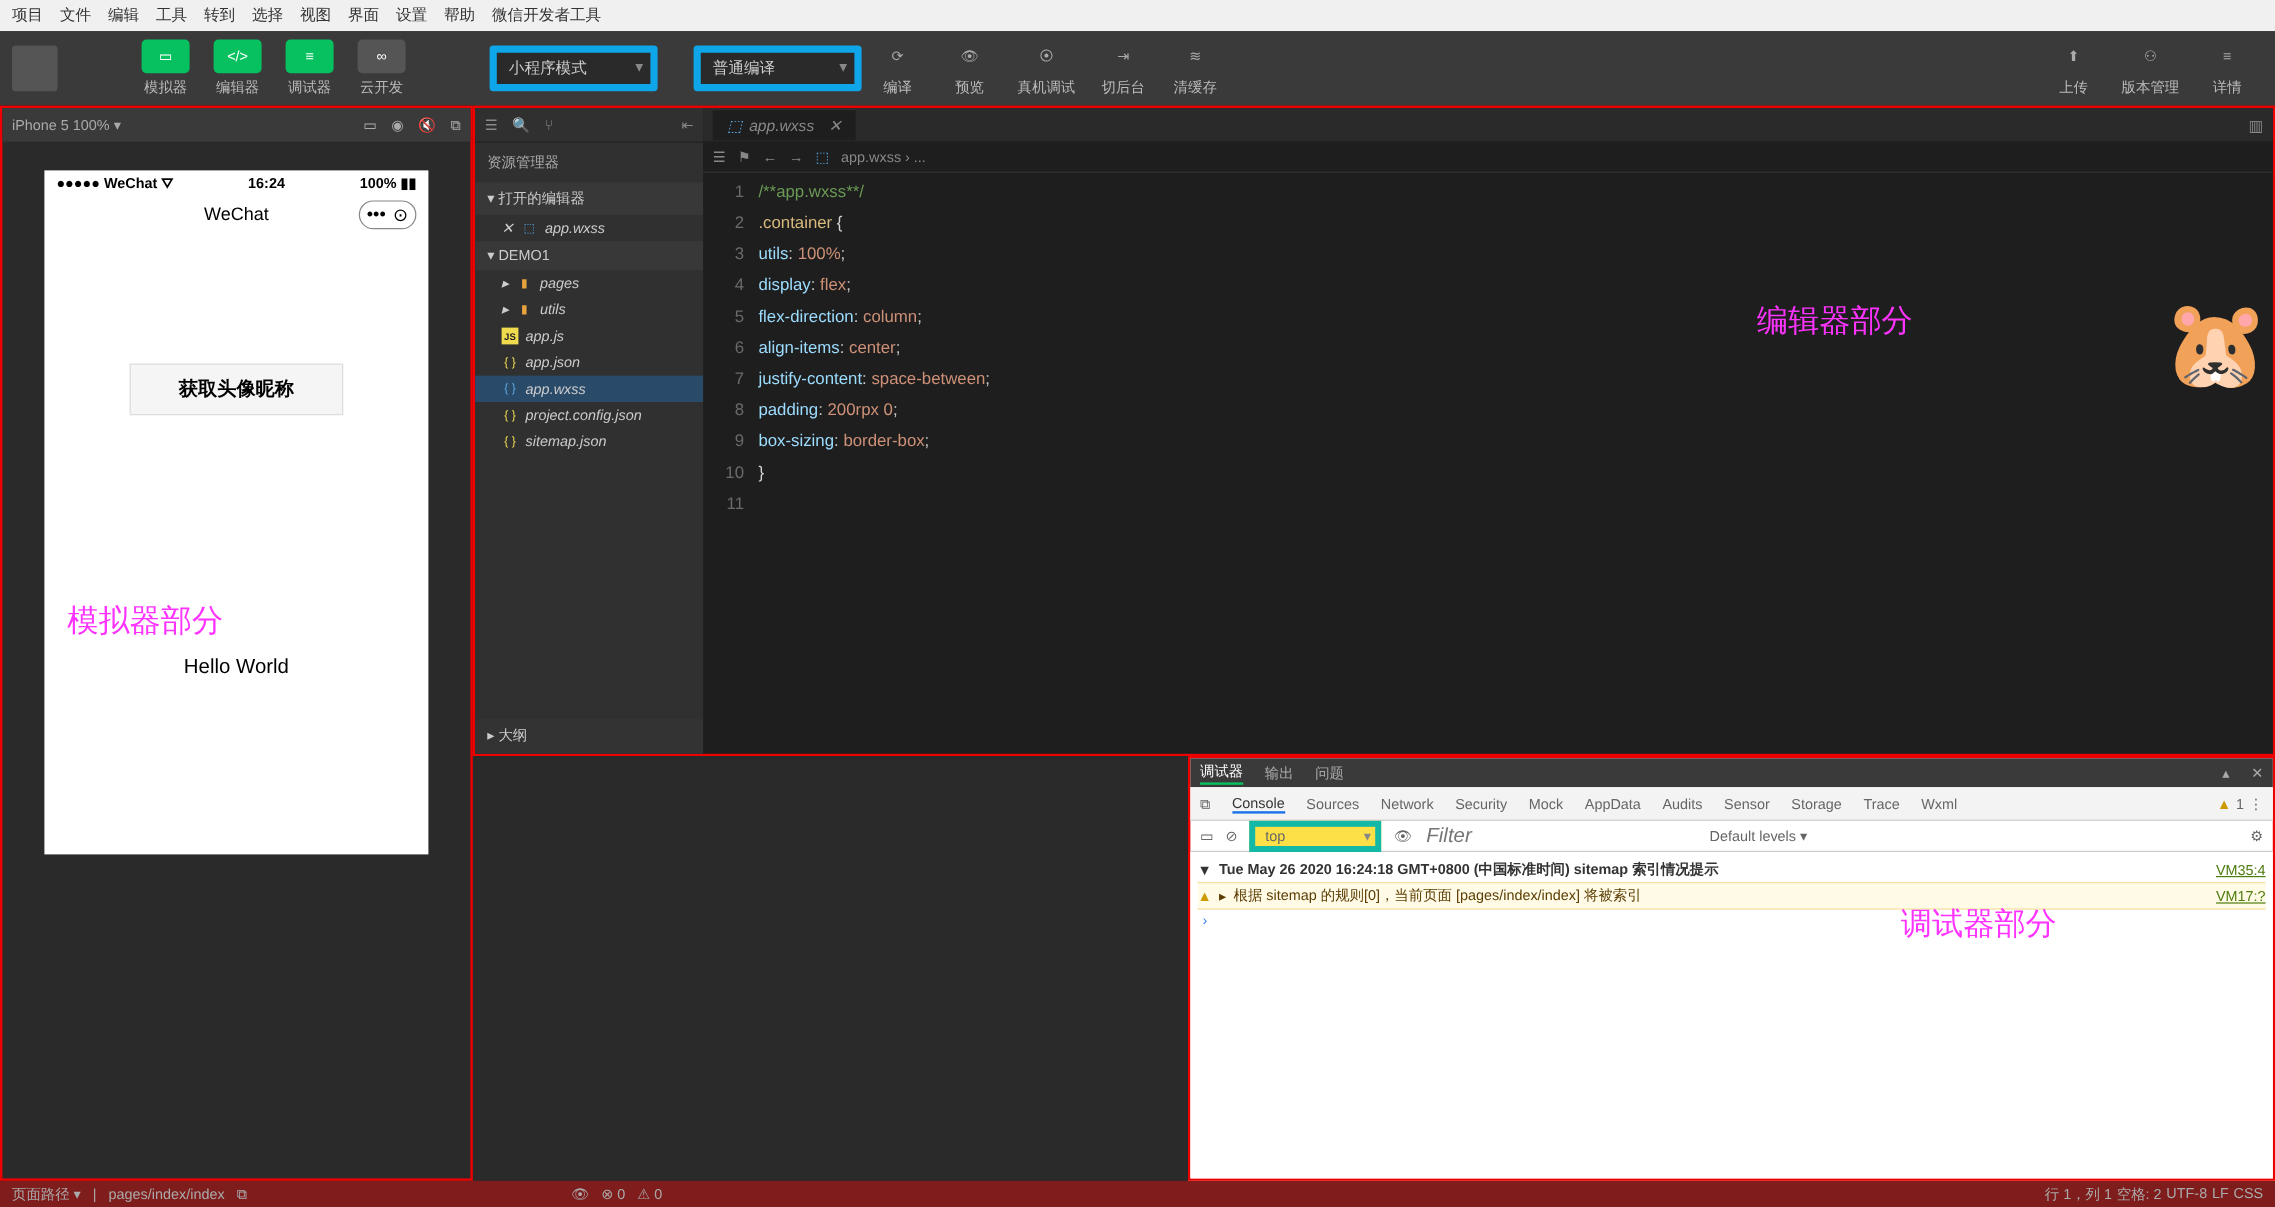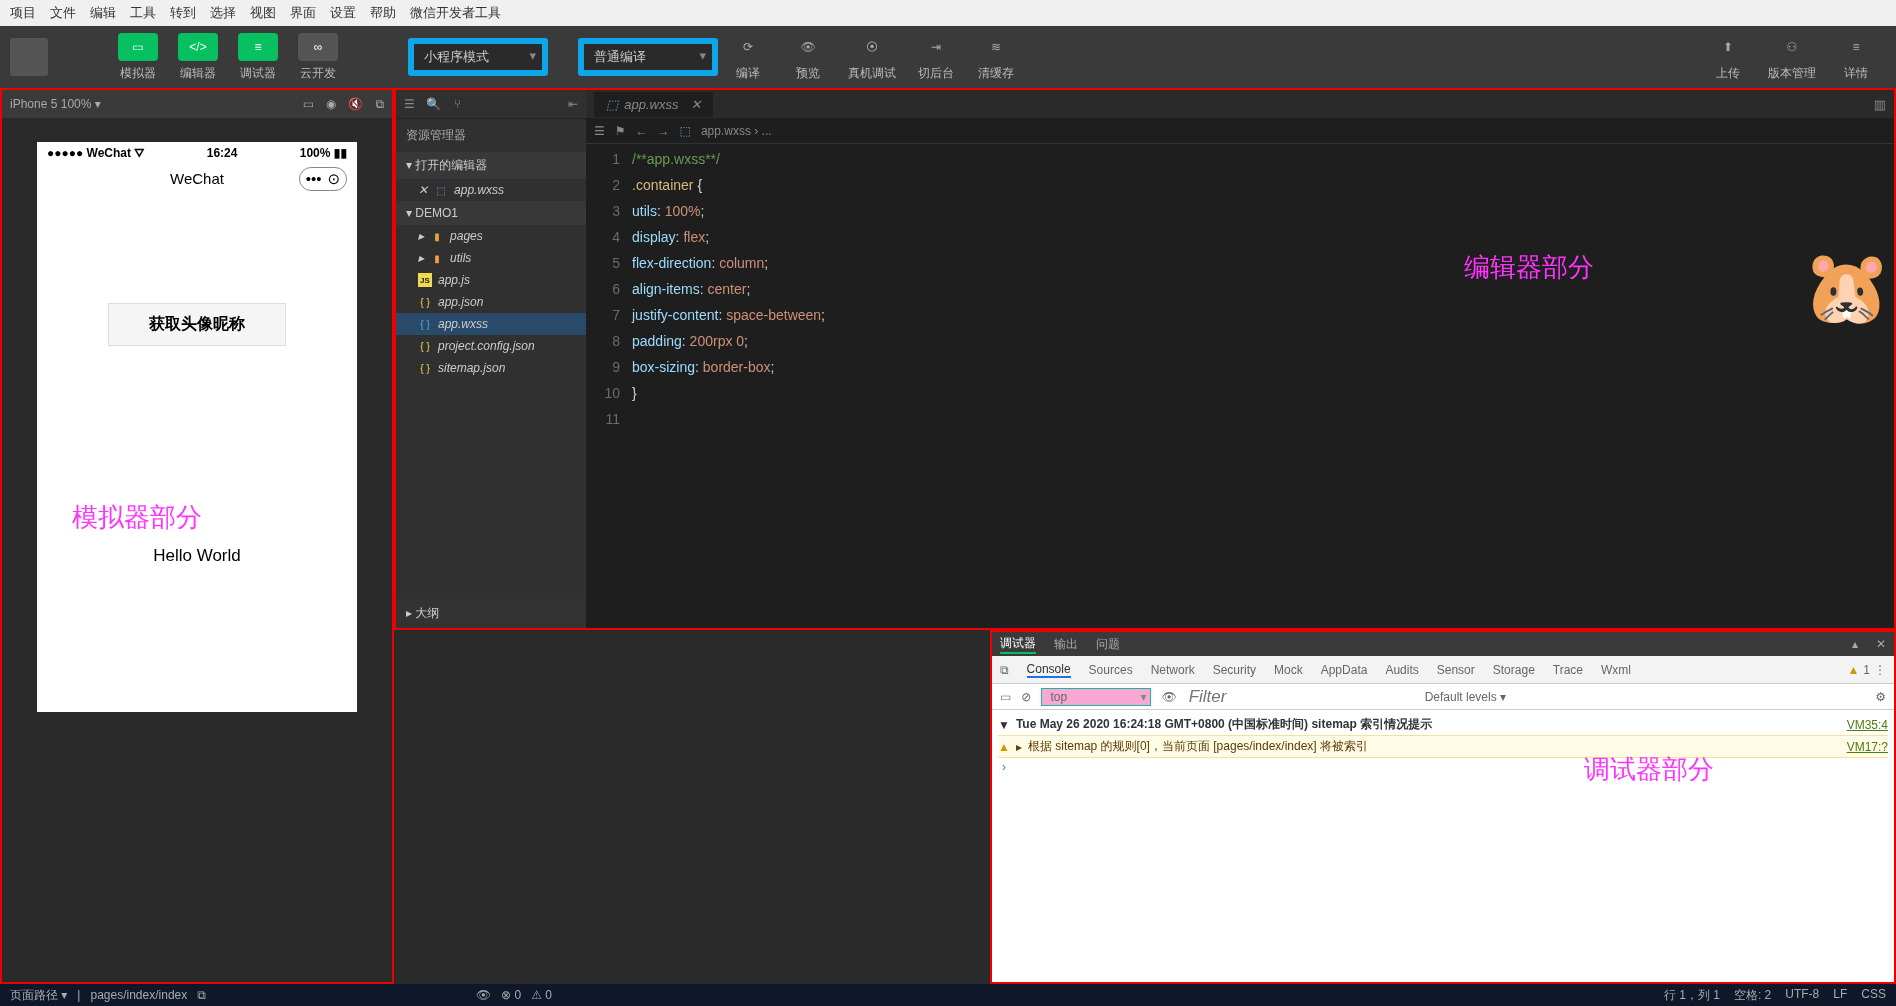--- a/index.html
+++ b/index.html
@@ -29,21 +29,21 @@
 .sim-header { background: #3a3a3a; height: 28px; display: flex; align-items: center; padding: 0 8px; gap: 10px; font-size: 12px; color: #aaa; }
 .sim-header .r { margin-left: auto; display: flex; gap: 12px; }
 .phone-wrap { flex: 1; display: flex; flex-direction: column; align-items: center; padding-top: 24px; }
 .phone { width: 320px; height: 570px; background: #fff; color: #000; display: flex; flex-direction: column; position: relative; }
 .phone-status { display: flex; align-items: center; justify-content: space-between; padding: 4px 10px; font-size: 12px; font-weight: 600; }
 .phone-nav { display: flex; align-items: center; justify-content: center; padding: 6px 0; font-size: 15px; position: relative; }
 .phone-nav .capsule { position: absolute; right: 10px; display: flex; border: 1px solid #888; border-radius: 16px; padding: 2px 6px; gap: 6px; align-items: center; }
 .phone-body { flex: 1; display: flex; flex-direction: column; align-items: center; padding-top: 110px; gap: 200px; }
 .btn-avatar { background: #f5f5f5; border: 1px solid #ddd; padding: 10px 40px; font-size: 16px; font-weight: 600; }
 .hello { font-size: 17px; }
-.sim-annot { position: absolute; left: 70px; top: 410px; color: #ff33ff; font-size: 26px; font-weight: 500; }
+.sim-annot { position: absolute; left: 54px; top: 410px; color: #ff33ff; font-size: 26px; font-weight: 500; }
 
 
 .edit-col { flex: 1; display: flex; flex-direction: column; }
 .edit-top { height: 542px; border: 2px solid #e00; display: flex; position: relative; }
 .explorer { width: 190px; background: #303030; font-size: 12px; color: #ccc; display: flex; flex-direction: column; }
 .exp-hdr { padding: 8px 10px; color: #aaa; font-size: 12px; border-top: 1px solid #222; }
 .exp-sec { padding: 5px 10px; background: #383838; font-size: 12px; }
 .tree-item { padding: 4px 8px 4px 22px; display: flex; align-items: center; gap: 6px; font-style: italic; }
 .tree-item.active { background: #2a4a6a; }
 .tree-item .ico { width: 14px; height: 14px; display: inline-flex; align-items: center; justify-content: center; font-size: 10px; font-style: normal; }
@@ -74,32 +74,32 @@
 .dbg-gap { width: 596px; }
 .dbg { flex: 1; border: 2px solid #e00; background: #fff; color: #333; display: flex; flex-direction: column; position: relative; font-size: 12px; }
 .dbg-tabs1 { background: #3a3a3a; color: #aaa; display: flex; align-items: center; height: 24px; padding: 0 8px; gap: 18px; }
 .dbg-tabs1 .act { color: #fff; border-bottom: 2px solid #07c160; }
 .dbg-tabs2 { background: #f3f3f3; border-bottom: 1px solid #ccc; display: flex; align-items: center; height: 28px; padding: 0 8px; gap: 18px; }
 .dbg-tabs2 .act { color: #333; border-bottom: 2px solid #1a73e8; }
 .dbg-tabs2 span { color: #666; }
 .warn-badge { margin-left: auto; display: flex; align-items: center; gap: 4px; }
 .dbg-filter { display: flex; align-items: center; height: 26px; border-bottom: 1px solid #ccc; padding: 0 8px; gap: 10px; color: #666; }
 .dbg-filter input { border: none; background: none; flex: 0 0 200px; font-size: 17px; padding: 2px; font-style: italic; }
-.filter-ctx { border: 1px solid #14b8a6; padding: 1px 20px 1px 8px; position: relative; min-width: 110px; background: #f9a8d4; }
+.filter-ctx { border: 5px solid #14b8a6; padding: 1px 20px 1px 8px; position: relative; min-width: 110px; background: #fde047; }
 .filter-ctx::after { content: "▾"; position: absolute; right: 4px; color: #888; }
 .console-body { flex: 1; font-family: Consolas, monospace; padding: 4px 6px; background: #fff; }
 .log-line { display: flex; align-items: center; gap: 6px; padding: 2px 0; }
 .log-line.warn { background: #fffbe6; color: #5c3c00; border-top: 1px solid #f5e0a0; border-bottom: 1px solid #f5e0a0; }
 .vm { margin-left: auto; color: #4d7c0f; text-decoration: underline; }
 .prompt { color: #367cf1; padding: 2px 4px; }
 .dbg-annot { position: absolute; right: 180px; top: 120px; color: #ff33ff; font-size: 26px; font-weight: 500; }
 
 
-.statusbar { height: 22px; background: #0f172a; color: #aaa; display: flex; align-items: center; padding: 0 10px; font-size: 12px; gap: 10px; }
-.statusbar .r { margin-left: auto; display: flex; gap: 14px; }
+.statusbar { height: 22px; background: #7f1d1d; color: #aaa; display: flex; align-items: center; padding: 0 10px; font-size: 12px; gap: 10px; }
+.statusbar .r { margin-left: auto; display: flex; gap: 4px; }
 </style>
 </head>
 <body>
 
 <div class="menubar" id="menubar">
     <span>项目</span>
     <span>文件</span>
     <span>编辑</span>
     <span>工具</span>
     <span>转到</span>

